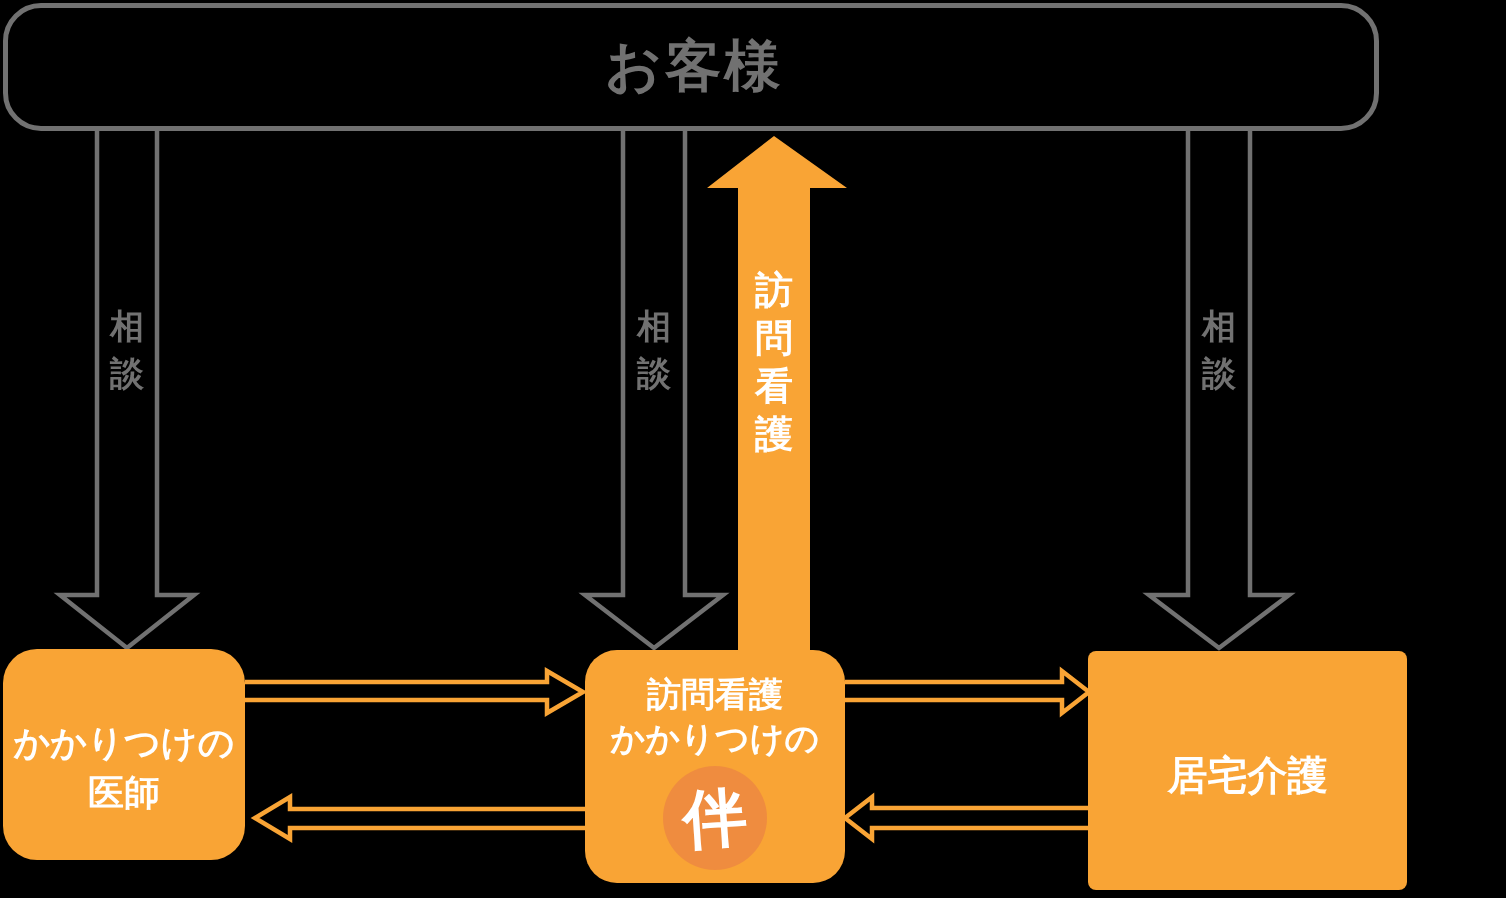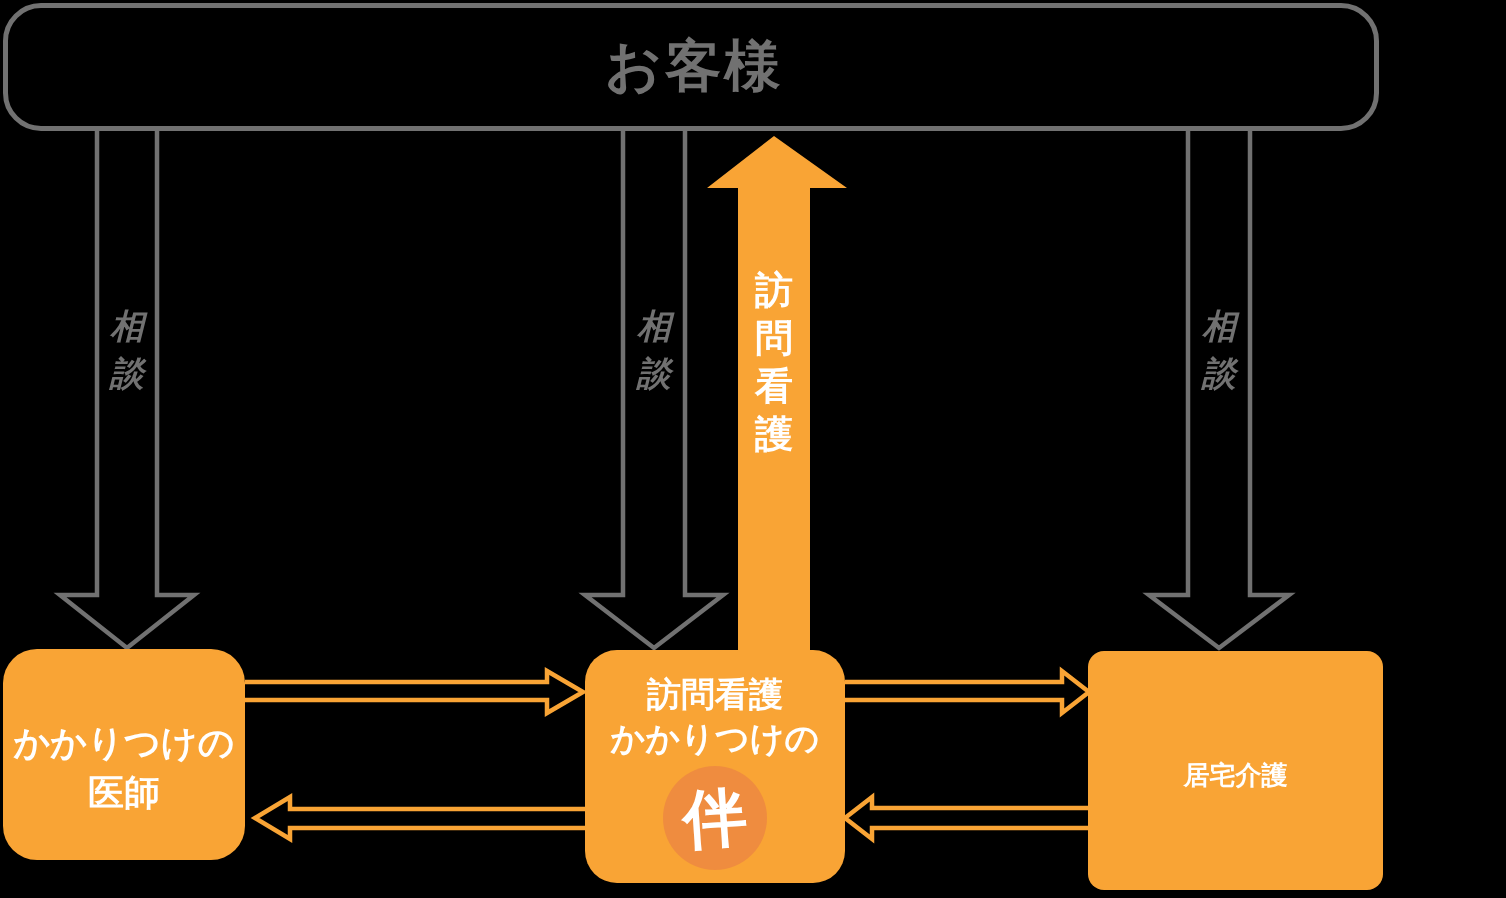--- a/index.html
+++ b/index.html
@@ -35,21 +35,20 @@
 
   .vlabel{
     position:absolute;
     text-align:center;
     word-break:break-all;
     font-weight:700;
   }
   .consult-label{
     width:38px;font-size:34px;line-height:47px;color:var(--gray);
     top:303px;
-    font-style:italic;
   }
   .consult-left{left:108px;}
   .consult-middle{left:635px;}
   .consult-right{left:1200px;}
   .vn-label{
     width:44px;font-size:38px;line-height:48px;color:var(--text-white);
     left:752px;top:266px;
   }
 
   .obox{
@@ -66,22 +65,22 @@
     font-size:36px;line-height:50px;
     padding-top:27px;
   }
   .station-box{
     left:585px;top:650px;width:260px;height:233px;border-radius:32px;
     font-size:34px;line-height:44px;
     justify-content:flex-start;
     padding-top:22px;
   }
   .caremanager-box{
-    left:1088px;top:651px;width:295px;height:239px;border-radius:16px;
-    font-size:26px;line-height:44px;
+    left:1088px;top:651px;width:319px;height:239px;border-radius:8px;
+    font-size:40px;line-height:44px;
     padding-top:8px;
   }
   .box-line{display:block;}
   .logo-circle{
     width:104px;height:104px;border-radius:50%;
     background:var(--logo-orange);
     margin-top:6px;
     display:flex;align-items:center;justify-content:center;
   }
   .logo-char{

